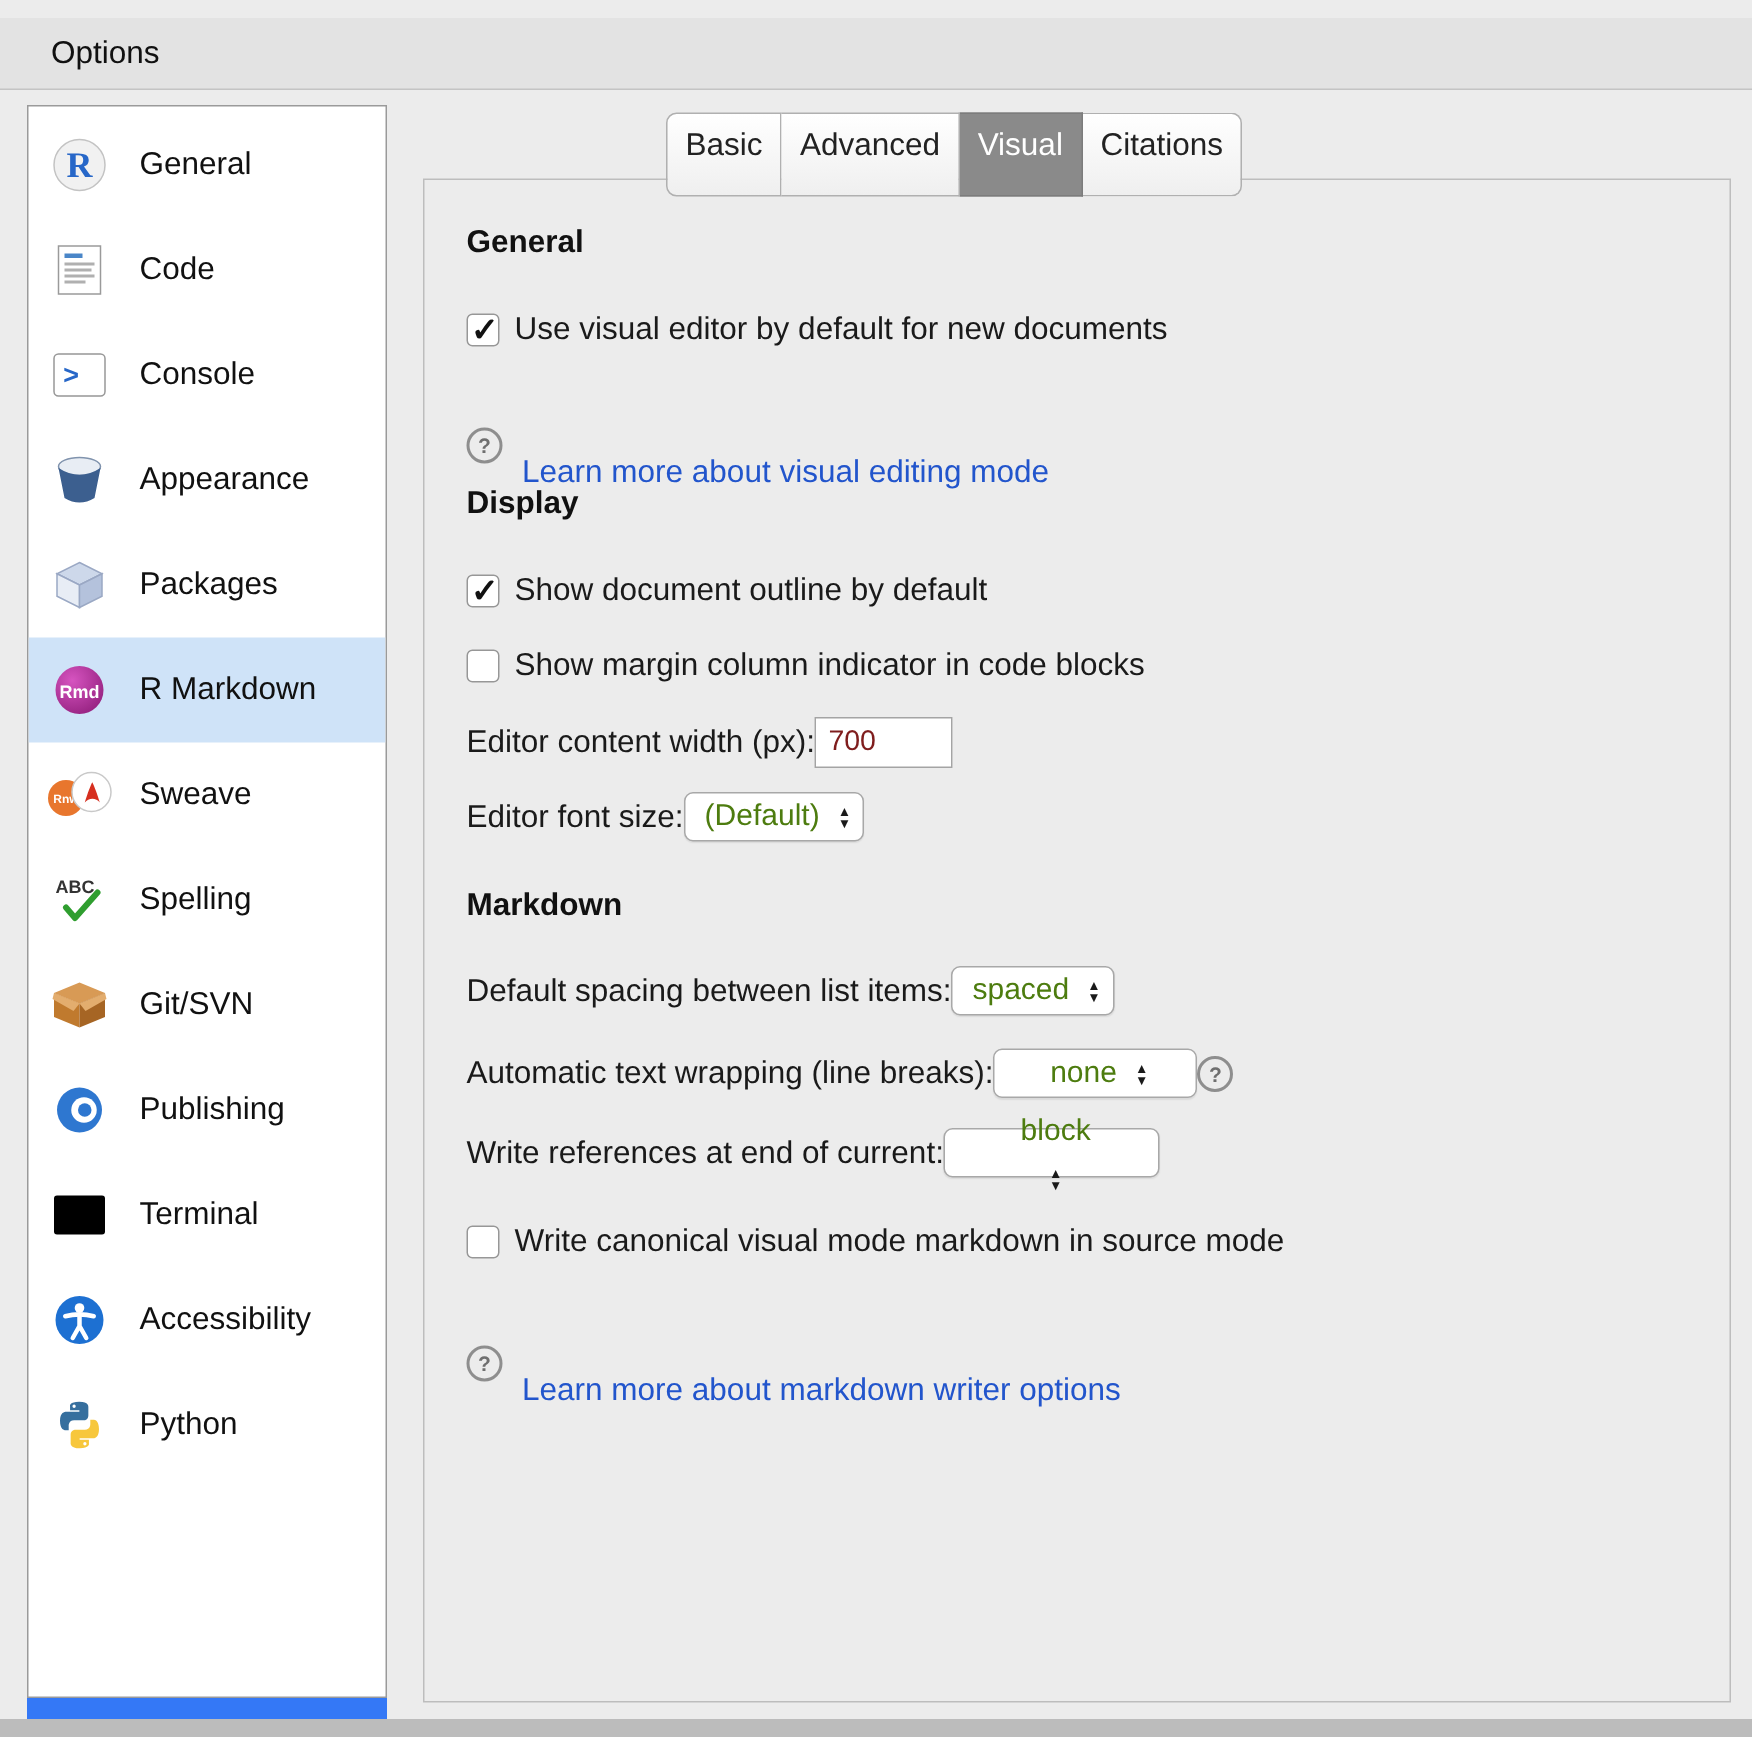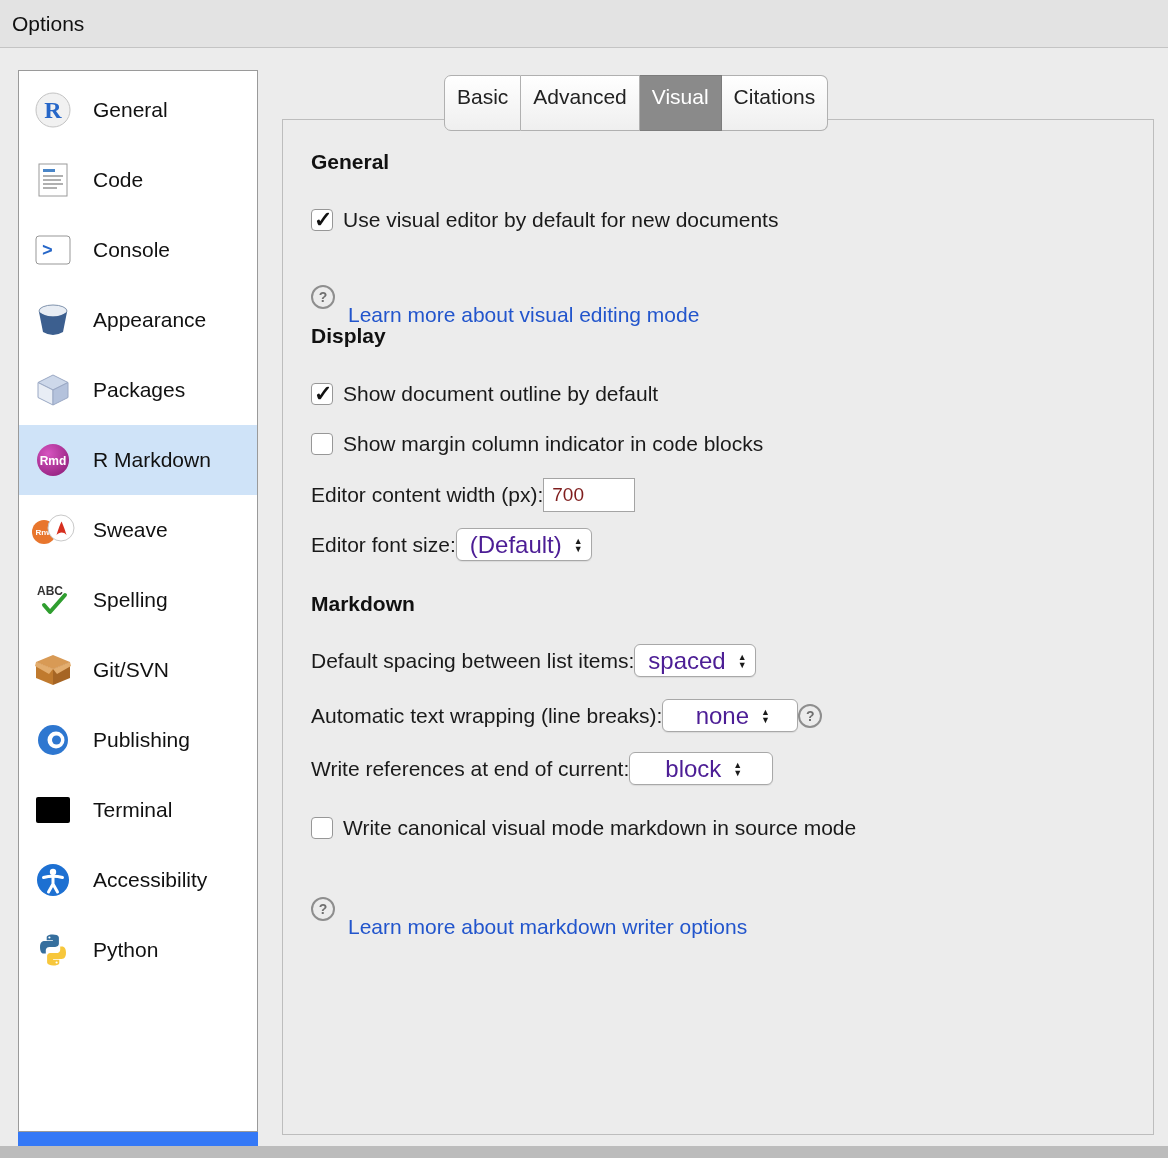--- a/index.html
+++ b/index.html
@@ -4,23 +4,23 @@
 <style>
   * { box-sizing: border-box; }
   html,body { margin:0; padding:0; }
   body {
     width:1168px; height:1158px; position:relative; overflow:hidden;
     background:#ececec; font-family:"Liberation Sans", sans-serif; color:#1a1a1a;
   }
 
   
   .titlebar {
-    position:absolute; top:0; left:0; width:1168px; height:48px;
+    position:absolute; top:12px; left:0; width:1168px; height:48px;
     background:#e3e3e3; border-bottom:1px solid #c4c4c4;
-    display:flex; align-items:center; padding-left:12px;
+    display:flex; align-items:center; padding-left:34px;
     font-size:21px; font-weight:500; color:#111;
   }
 
   
   .sidebar {
     position:absolute; left:18px; top:70px; width:240px; height:1062px;
     background:#ffffff; border:1px solid #9a9a9a; padding-top:4px; overflow:hidden;
   }
   .side-item {
     height:70px; display:flex; align-items:center; gap:18px; padding-left:12px;
@@ -70,25 +70,25 @@
   .link { color:#2255cc; font-size:21px; text-decoration:none; cursor:pointer;margin-top:37px; }
 
   .field-row { font-size:21px; }
   .text-input {
     width:92px; height:30px; border:1px solid #a4a4a4; background:#fff;
     font-family:"Liberation Sans", sans-serif; font-size:19px; padding:16px 8px; color:#7f1d1d;
   }
   .dropdown {
     background:#fff; border:1px solid #a8a8a8; border-radius:6px; height:33px;
     display:inline-flex; align-items:center; padding:0 8px 0 13px; gap:12px;
-    font-size:24px; color:#4c1d95; box-shadow:0 1px 1px rgba(0,0,0,0.08); cursor:default;
+    font-size:20px; color:#4d7c0f; box-shadow:0 1px 1px rgba(0,0,0,0.08); cursor:default;
   }
   .dropdown.fixed-wide { justify-content:center; }
   .dd-none  { width:136px; }
-  .dd-block { width:144px; }
+  .dd-block { width:144px;flex-direction:column; }
   .dd-arrows { display:flex; flex-direction:column; align-items:center; color:#1a1a1a; }
   .dd-arrows::before { content:"\25B2"; font-size:9px; line-height:8px; display:block; }
   .dd-arrows::after  { content:"\25BC"; font-size:9px; line-height:8px; display:block; }
 
   
   .bottom-blue { position:absolute; left:18px; top:1132px; width:240px; height:14px; background:#3478f6; }
   .bottom-gray { position:absolute; left:0; top:1146px; width:1168px; height:12px; background:#bcbcbc; }
 </style>
 </head>
 <body>

